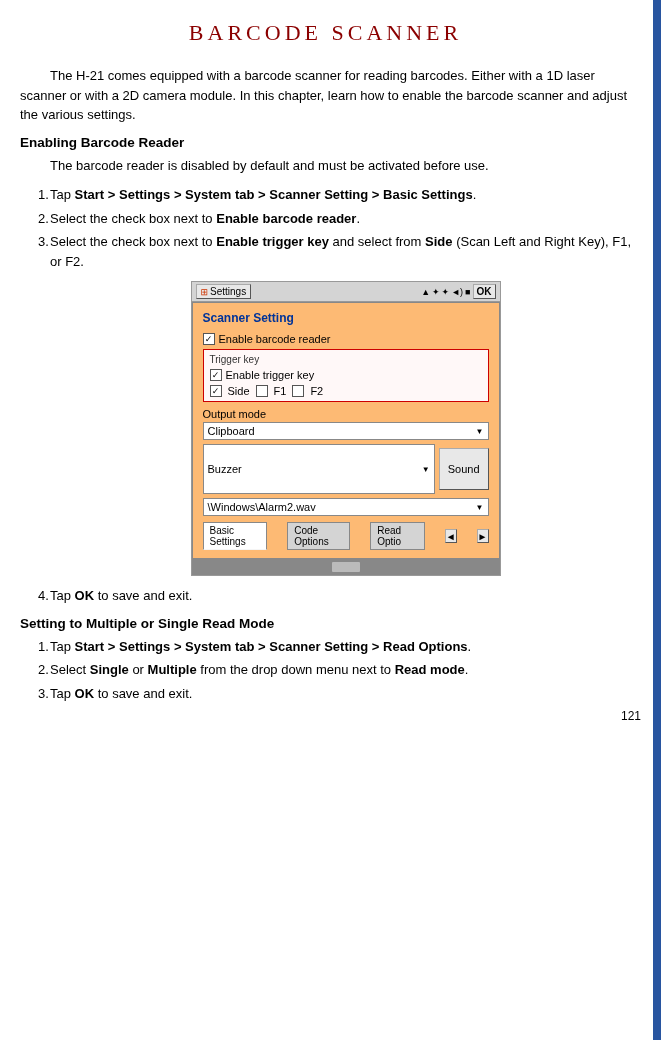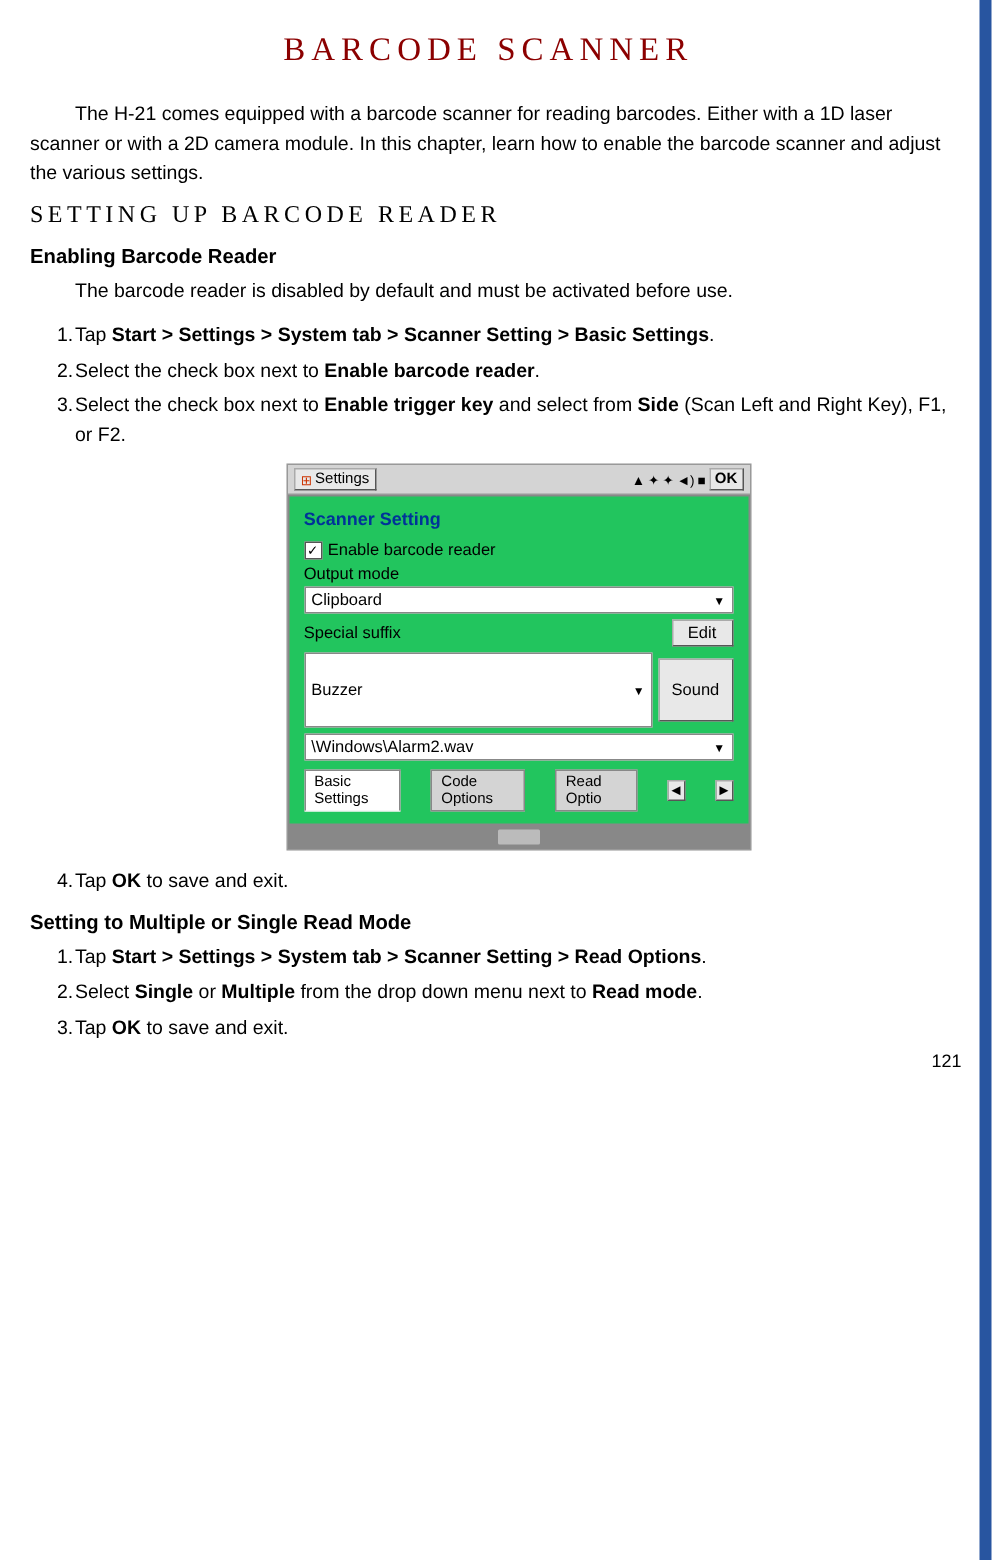--- a/index.html
+++ b/index.html
@@ -152,21 +152,21 @@
     .status-bar .ok-btn {
       background: #e8e8e8;
       border: 1px outset #aaa;
       padding: 1px 3px;
       font-size: 10px;
       font-weight: bold;
     }
 
     
     .scanner-panel {
-      background: #22c55e;
+      background: #fdba74;
       border: 1px solid #888;
       padding: 8px 10px;
     }
 
     .scanner-panel .panel-title {
       color: #003399;
       font-weight: bold;
       font-size: 12px;
       margin-bottom: 8px;
     }
@@ -333,21 +333,20 @@
 <body>
 
 <div class="right-bar"></div>
 
 <div class="page-container">
 
   <h1 class="page-title">Barcode Scanner</h1>
 
   <p class="body-text indent">The H-21 comes equipped with a barcode scanner for reading barcodes. Either with a 1D laser scanner or with a 2D camera module. In this chapter, learn how to enable the barcode scanner and adjust the various settings.</p>
 
-  <h2 class="section-heading">Setting Up Barcode Reader</h2>
 
   <p class="sub-heading">Enabling Barcode Reader</p>
 
   <p class="body-text indent">
     <span>The barcode reader is disabled by default and must be activated before use.</span>
   </p>
 
   <ol class="numbered-list">
     <li>
       <span class="num">1.</span>
@@ -382,31 +381,44 @@
       </div>
 
       <div class="scanner-panel">
         <div class="panel-title">Scanner Setting</div>
 
         <div class="checkbox-row">
           <div class="checkbox-sim checked"></div>
           <span>Enable barcode reader</span>
         </div>
 
+        <div class="trigger-group">
+          <div class="group-label">Trigger key</div>
+
+          <div class="checkbox-row">
+            <div class="checkbox-sim checked"></div>
+            <span>Enable trigger key</span>
+          </div>
+
+          <div class="side-row">
+            <div class="checkbox-sim checked"></div>
+            <span>Side</span>
+            <div class="checkbox-sim"></div>
+            <span>F1</span>
+            <div class="checkbox-sim"></div>
+            <span>F2</span>
+          </div>
+        </div>
 
         <div class="label-row">Output mode</div>
         <div class="dropdown-sim">
           <span>Clipboard</span>
           <span class="dropdown-arrow">▼</span>
         </div>
 
-        <div class="suffix-row">
-          <span>Special suffix</span>
-          <button class="edit-btn">Edit</button>
-        </div>
 
         <div class="notif-row">
           <div class="notif-dropdown">
             <span>Buzzer</span>
             <span class="dropdown-arrow">▼</span>
           </div>
           <button class="sound-btn">Sound</button>
         </div>
 
         <div class="dropdown-sim" style="margin-bottom:6px;">

